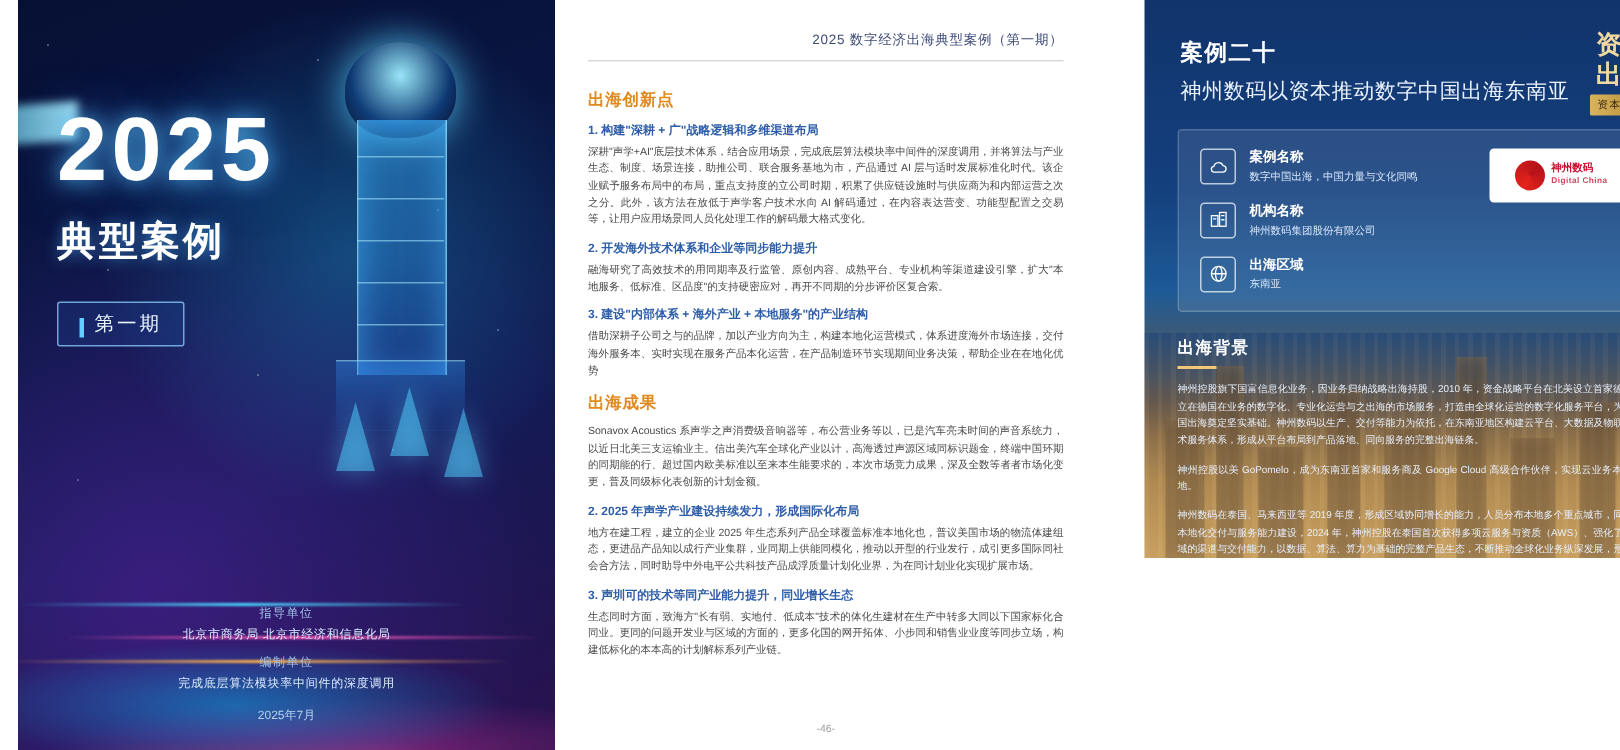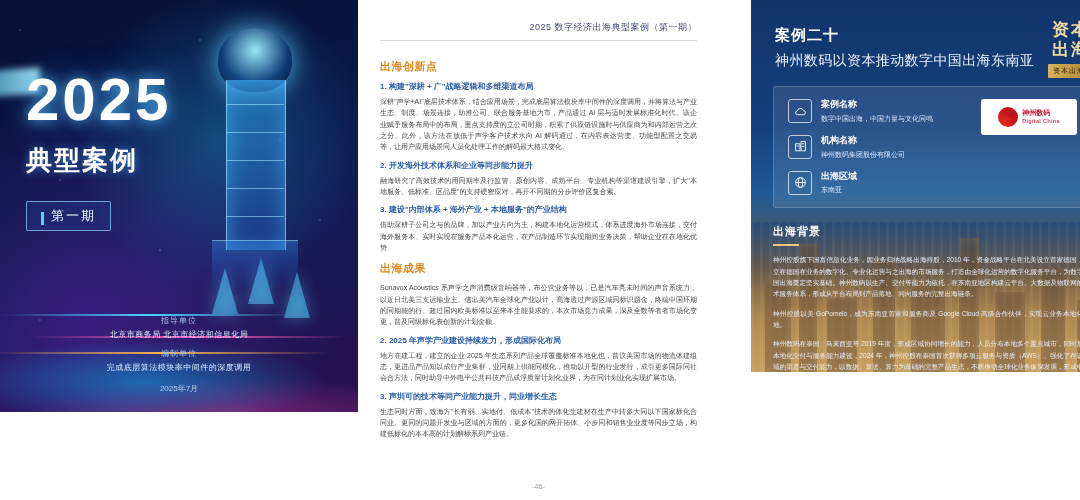--- a/index.html
+++ b/index.html
@@ -5,26 +5,27 @@
   html,body{margin:0;padding:0;}
   body{
     width:1080px;height:500px;
     font-family:"Liberation Sans","DejaVu Sans",sans-serif;
     background:#ffffff;overflow:hidden;
   }
   .page{position:relative;width:1080px;height:500px;display:flex;}
 
   
   .cover{
-    position:relative;width:358px;height:412px;flex:0 0 358px;
+    position:relative;width:358px;height:500px;flex:0 0 358px;
     background:
       radial-gradient(circle at 62% 34%, rgba(40,190,255,.30) 0%, rgba(10,30,90,0) 42%),
       radial-gradient(circle at 25% 78%, rgba(120,40,200,.35) 0%, rgba(10,20,70,0) 55%),
       linear-gradient(160deg,#071034 0%,#0a1745 38%,#141a55 62%,#2a1250 100%);
     overflow:hidden;
+    margin-left:12px;
   }
   .cover .stars{position:absolute;inset:0;opacity:.55;
     background-image:
       radial-gradient(1px 1px at 20px 30px,#fff,transparent),
       radial-gradient(1px 1px at 120px 90px,#cfe9ff,transparent),
       radial-gradient(1px 1px at 200px 40px,#fff,transparent),
       radial-gradient(1px 1px at 280px 140px,#bfe2ff,transparent),
       radial-gradient(1px 1px at 60px 180px,#fff,transparent),
       radial-gradient(1px 1px at 320px 220px,#d8eaff,transparent),
       radial-gradient(1px 1px at 160px 250px,#fff,transparent),

